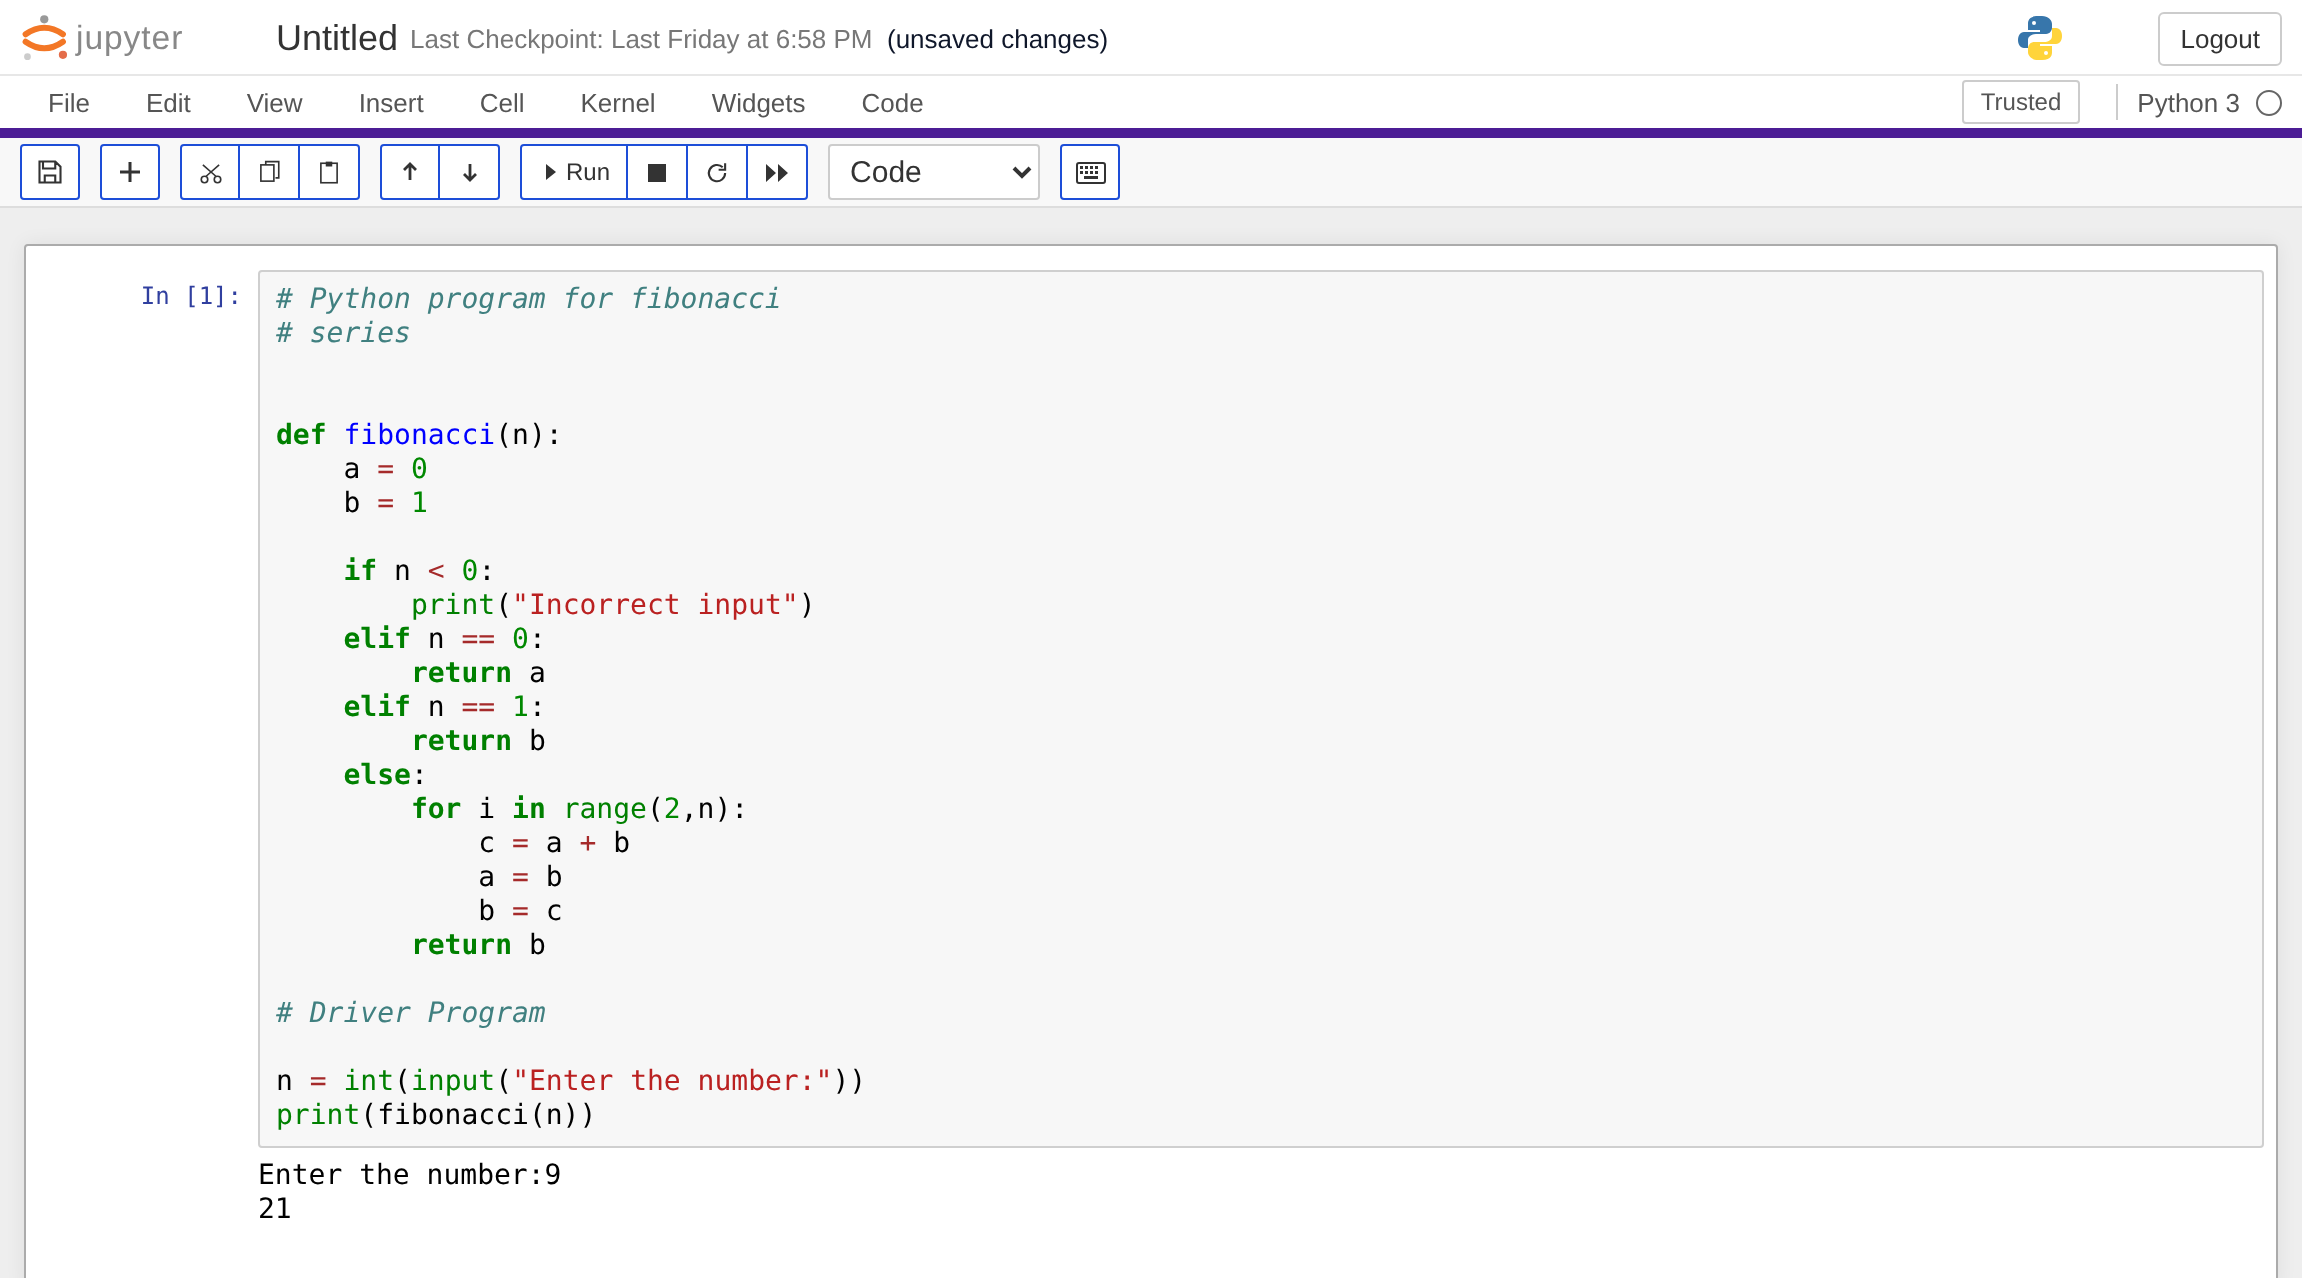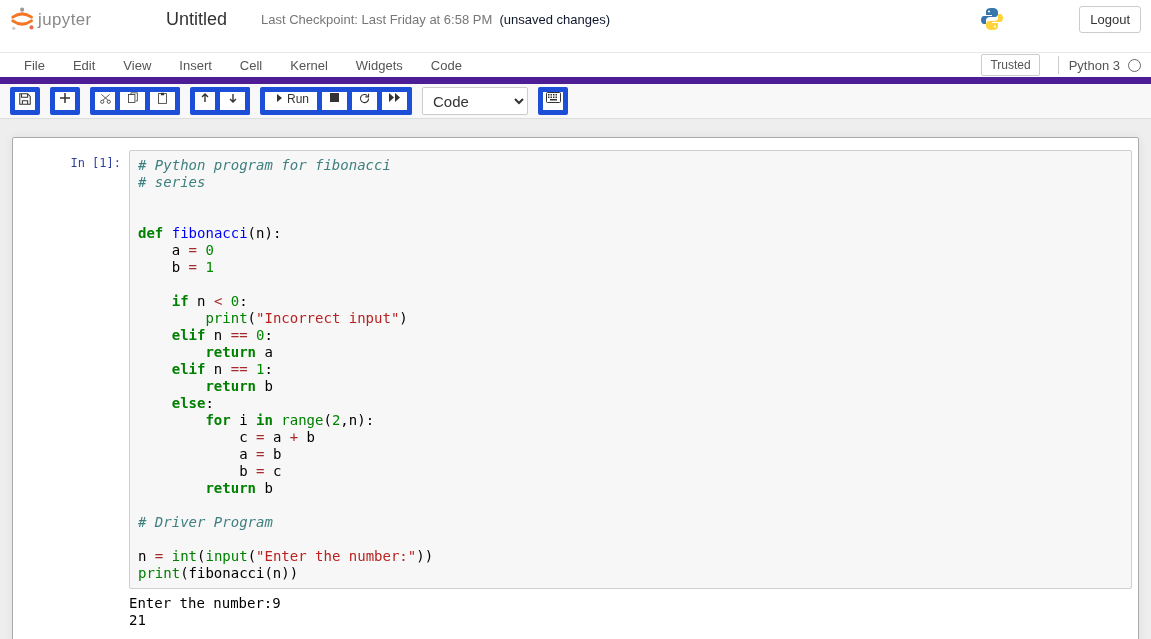--- a/index.html
+++ b/index.html
@@ -1,41 +1,41 @@
 <!DOCTYPE html>
 <html><head>
   <meta charset="utf-8">
   <style>
     * { box-sizing: border-box; margin: 0; padding: 0; }
     body { font-family: "Helvetica Neue", Helvetica, Arial, sans-serif; font-size: 13px; color: #000; background: #fff; }
     
     
-    .header { padding: 5px 10px 19px; border-bottom: 1px solid #e7e7e7; display: flex; align-items: center; gap: 28px; }
+    .header { padding: 5px 10px 4px; border-bottom: 1px solid #e7e7e7; display: flex; align-items: center; }
     .logo { display: flex; align-items: center; margin-right: 10px; }
     .logo-svg { height: 28px; }
     .notebook-name { font-size: 18px; color: #333; margin-left: 6px; margin-right: 6px; }
     .checkpoint { font-size: 13px; color: #777; }
     .checkpoint .unsaved { color: #0f172a; }
     .header-spacer { flex: 1; }
     .py-icon { margin-right: 12px; }
     .logout-btn { border: 1px solid #ccc; background: #fff; padding: 5px 10px; border-radius: 3px; font-size: 13px; color: #333; cursor: pointer; margin-left: 34px; }
 
     
-    .menubar { border-bottom: 7px solid #4c1d95; display: flex; align-items: center; padding: 0 10px; height: 31px; justify-content: flex-end; }
+    .menubar { border-bottom: 5px solid #4c1d95; display: flex; align-items: center; padding: 0 10px; height: 31px; justify-content: flex-end; }
     .menu-item { padding: 6px 14px; color: #555; cursor: pointer; font-size: 13px; }
     .menu-spacer { flex: 1; }
     .trusted { border: 1px solid #ccc; padding: 3px 8px; border-radius: 2px; font-size: 12px; color: #555; margin-right: 18px; }
     .sep { border-left: 1px solid #ccc; height: 18px; margin-right: 10px; }
     .kernel-name { font-size: 13px; color: #555; margin-right: 8px; }
     .kernel-ind { width: 13px; height: 13px; border: 1.5px solid #666; border-radius: 50%; }
 
     
     .toolbar { background: #f8f8f8; border-bottom: 1px solid #ddd; padding: 3px 10px; display: flex; align-items: center; gap: 0; height: 35px; }
     .tbgroup { display: flex; margin-right: 10px; }
-    .tbtn { border: 5px solid #1d4ed8; background: #fff; min-width: 30px; height: 28px; display: inline-flex; justify-content: center; cursor: pointer; font-size: 12px; color: #333; }
+    .tbtn { border: 1px solid #1d4ed8; background: #fff; min-width: 30px; height: 28px; display: inline-flex; align-items: center; justify-content: center; cursor: pointer; font-size: 12px; color: #333; }
     .tbtn + .tbtn { border-left: none; }
     .tbgroup .tbtn:first-child { border-radius: 2px 0 0 2px; }
     .tbgroup .tbtn:last-child { border-radius: 0 2px 2px 0; }
     .tbgroup .tbtn:only-child { border-radius: 2px; }
     .tbtn.run { padding: 0 8px; }
     .tbtn.run span { margin-left: 4px; }
     .cell-type { border: 1px solid #ccc; background: #fff; height: 28px; font-size: 15px; padding: 0 6px 0 6px; border-radius: 2px; color: #333; width: 106px; }
     svg { display: block; }
 
     

